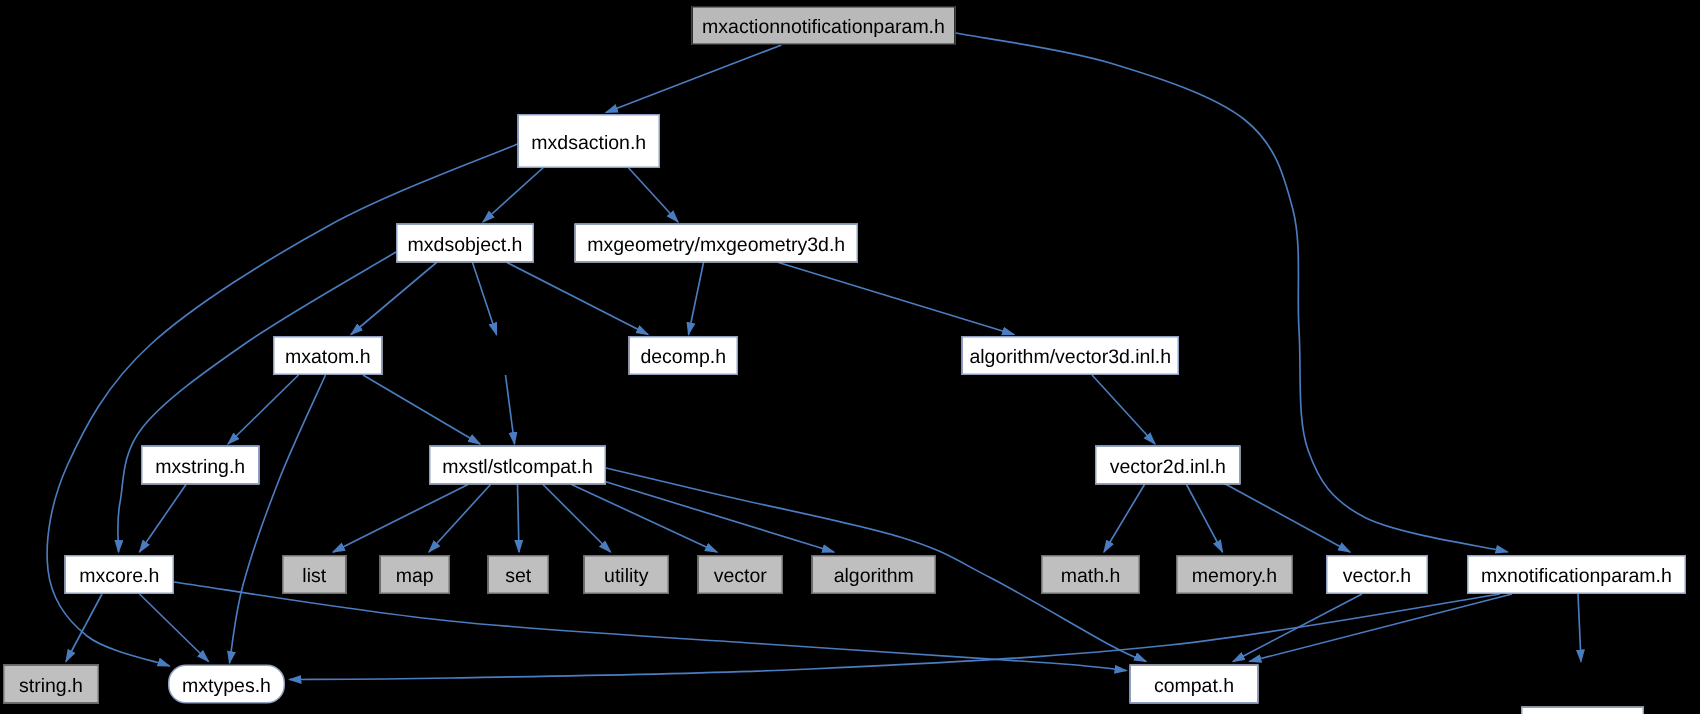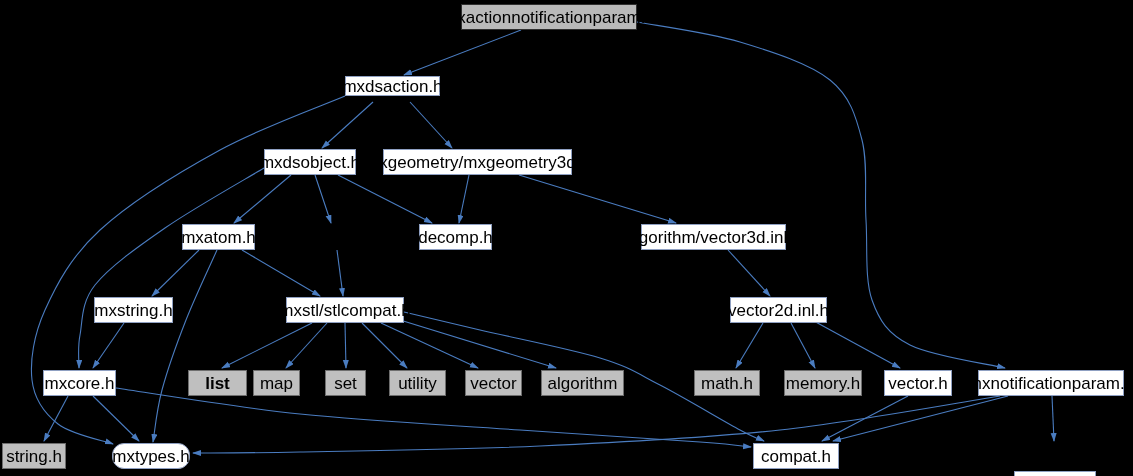--- a/index.html
+++ b/index.html
@@ -25,21 +25,21 @@
   .edge {
     fill: none;
     stroke-width: 1.1px;
   }
   .node {
     position: absolute;
     box-sizing: border-box;
     display: flex;
     align-items: center;
     justify-content: center;
-    font-size: 17px;
+    font-size: 13px;
     line-height: 1;
     color: #000;
     white-space: nowrap;
     cursor: pointer;
     z-index: 2;
   }
   .node.project {
     background: #ffffff;
     border: 1px solid #8fa0c2;
   }
@@ -92,31 +92,31 @@
       <path d="M908,396 L822,441" class="edge" stroke="#4a7cc0" marker-end="url(#arrowhead)"></path>
       <path d="M1008,396 L833,441" class="edge" stroke="#4a7cc0" marker-end="url(#arrowhead)"></path>
       <path d="M1052,396 L1054,441" class="edge" stroke="#4a7cc0" marker-end="url(#arrowhead)"></path>
       <path d="M1000,396C963.3333333333334,401.6666666666667 856.6666666666666,421.6666666666667 780,430C703.3333333333334,438.3333333333333 620,442.3333333333333 540,446C460,449.6666666666667 357.8333333333333,450.8333333333333 300,452C242.16666666666666,453.1666666666667 210.83333333333334,452.8333333333333 193,453" class="edge" stroke="#4a7cc0" marker-end="url(#arrowhead)"></path>
       <path d="M68,396 L44,441" class="edge" stroke="#4a7cc0" marker-end="url(#arrowhead)"></path>
       <path d="M93,396 L139,441" class="edge" stroke="#4a7cc0" marker-end="url(#arrowhead)"></path>
       <path d="M116,388C146.66666666666666,392.3333333333333 232.66666666666669,407 300,414C367.3333333333333,421 453.3333333333333,425.3333333333333 520,430C586.6666666666666,434.6666666666667 661.5,439.1666666666667 700,442C738.5,444.8333333333333 742.5,446.1666666666667 751,447" class="edge" stroke="#4a7cc0" marker-end="url(#arrowhead)"></path>
     </svg>
 
 <div class="node root" style="left: 461px; top: 4px; width: 176px; height: 26px;">mxactionnotificationparam.h</div>
-    <div class="node project" style="left: 345px; top: 76px; width: 95px; height: 20px;">mxdsaction.h</div>
+    <div class="node project" style="left: 345px; top: 76px; width: 95px; height: 36px;">mxdsaction.h</div>
     <div class="node project" style="left: 264px; top: 149px; width: 92px; height: 26px;">mxdsobject.h</div>
     <div class="node project" style="left: 383px; top: 149px; width: 189px; height: 26px;">mxgeometry/mxgeometry3d.h</div>
     <div class="node project" style="left: 182px; top: 224px; width: 73px; height: 26px;">mxatom.h</div>
     <div class="node project" style="left: 419px; top: 224px; width: 73px; height: 26px;">decomp.h</div>
     <div class="node project" style="left: 641px; top: 224px; width: 145px; height: 26px;">algorithm/vector3d.inl.h</div>
     <div class="node project" style="left: 94px; top: 297px; width: 79px; height: 26px;">mxstring.h</div>
     <div class="node project" style="left: 286px; top: 297px; width: 118px; height: 26px;">mxstl/stlcompat.h</div>
     <div class="node project" style="left: 730px; top: 297px; width: 97px; height: 26px;">vector2d.inl.h</div>
     <div class="node project" style="left: 43px; top: 370px; width: 73px; height: 26px;">mxcore.h</div>
-    <div class="node external" style="left: 188px; top: 370px; width: 59px; height: 26px; font-weight: bold;">list</div>
+    <div class="node external" style="left: 188px; top: 370px; width: 43px; height: 26px;">list</div>
     <div class="node external" style="left: 253px; top: 370px; width: 47px; height: 26px;">map</div>
     <div class="node external" style="left: 325px; top: 370px; width: 41px; height: 26px;">set</div>
     <div class="node external" style="left: 389px; top: 370px; width: 57px; height: 26px;">utility</div>
     <div class="node external" style="left: 465px; top: 370px; width: 57px; height: 26px;">vector</div>
     <div class="node external" style="left: 541px; top: 370px; width: 83px; height: 26px; text-align: right;">algorithm</div>
     <div class="node external" style="left: 694px; top: 370px; width: 66px; height: 26px;">math.h</div>
     <div class="node external" style="left: 784px; top: 370px; width: 78px; height: 26px;">memory.h</div>
     <div class="node project" style="left: 884px; top: 370px; width: 68px; height: 26px;">vector.h</div>
     <div class="node project" style="left: 978px; top: 370px; width: 146px; height: 26px;">mxnotificationparam.h</div>
     <div class="node external" style="left: 2px; top: 443px; width: 64px; height: 26px;">string.h</div>

